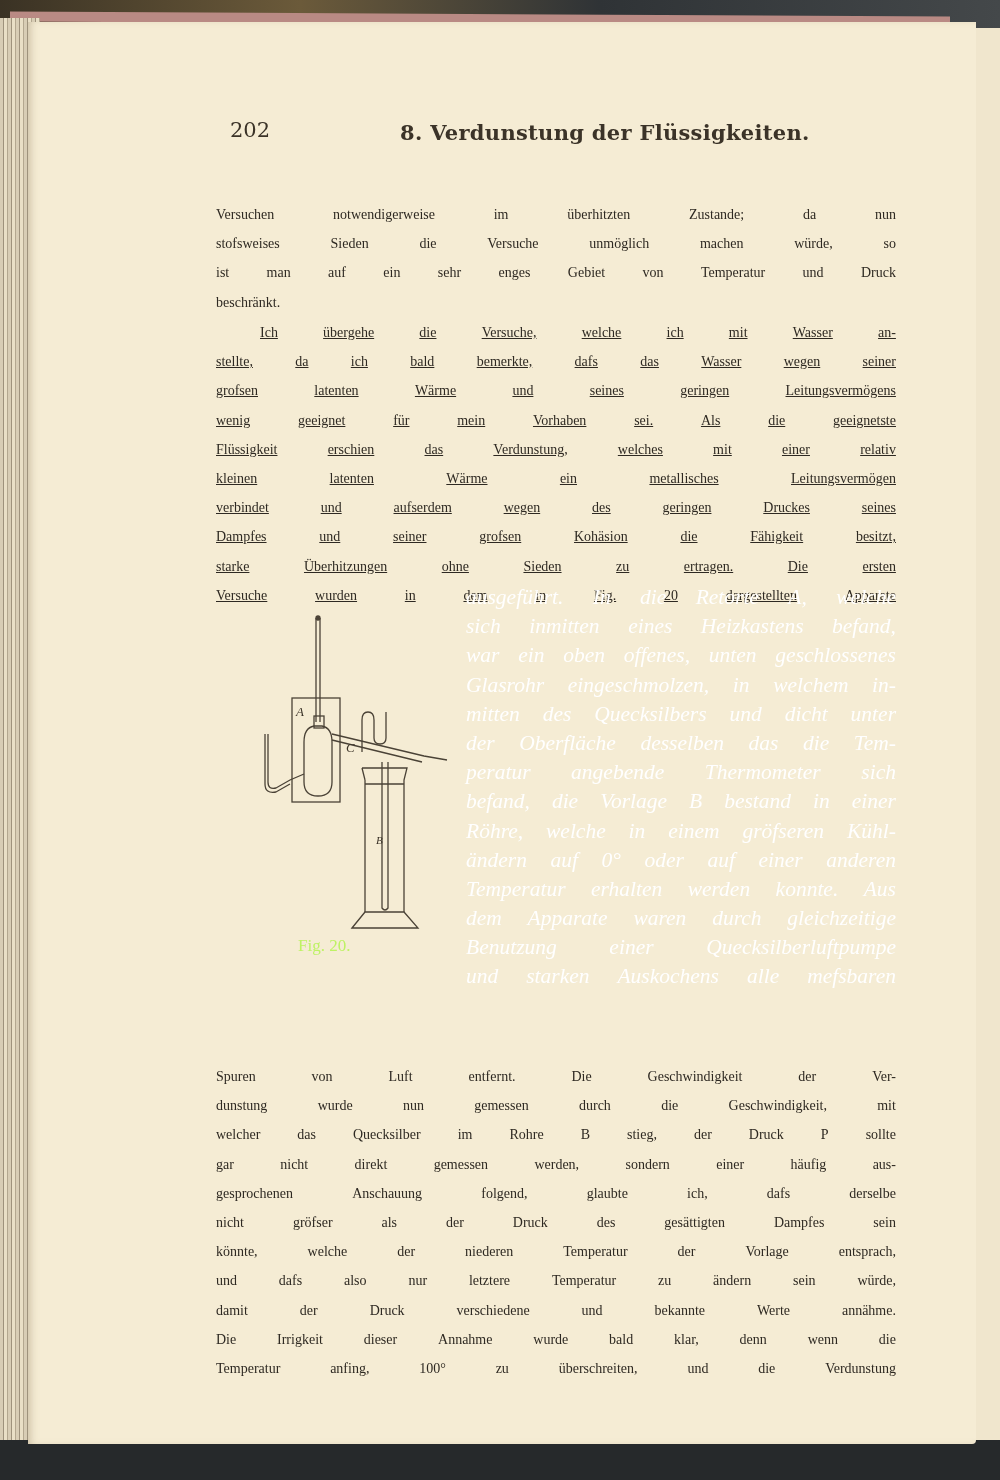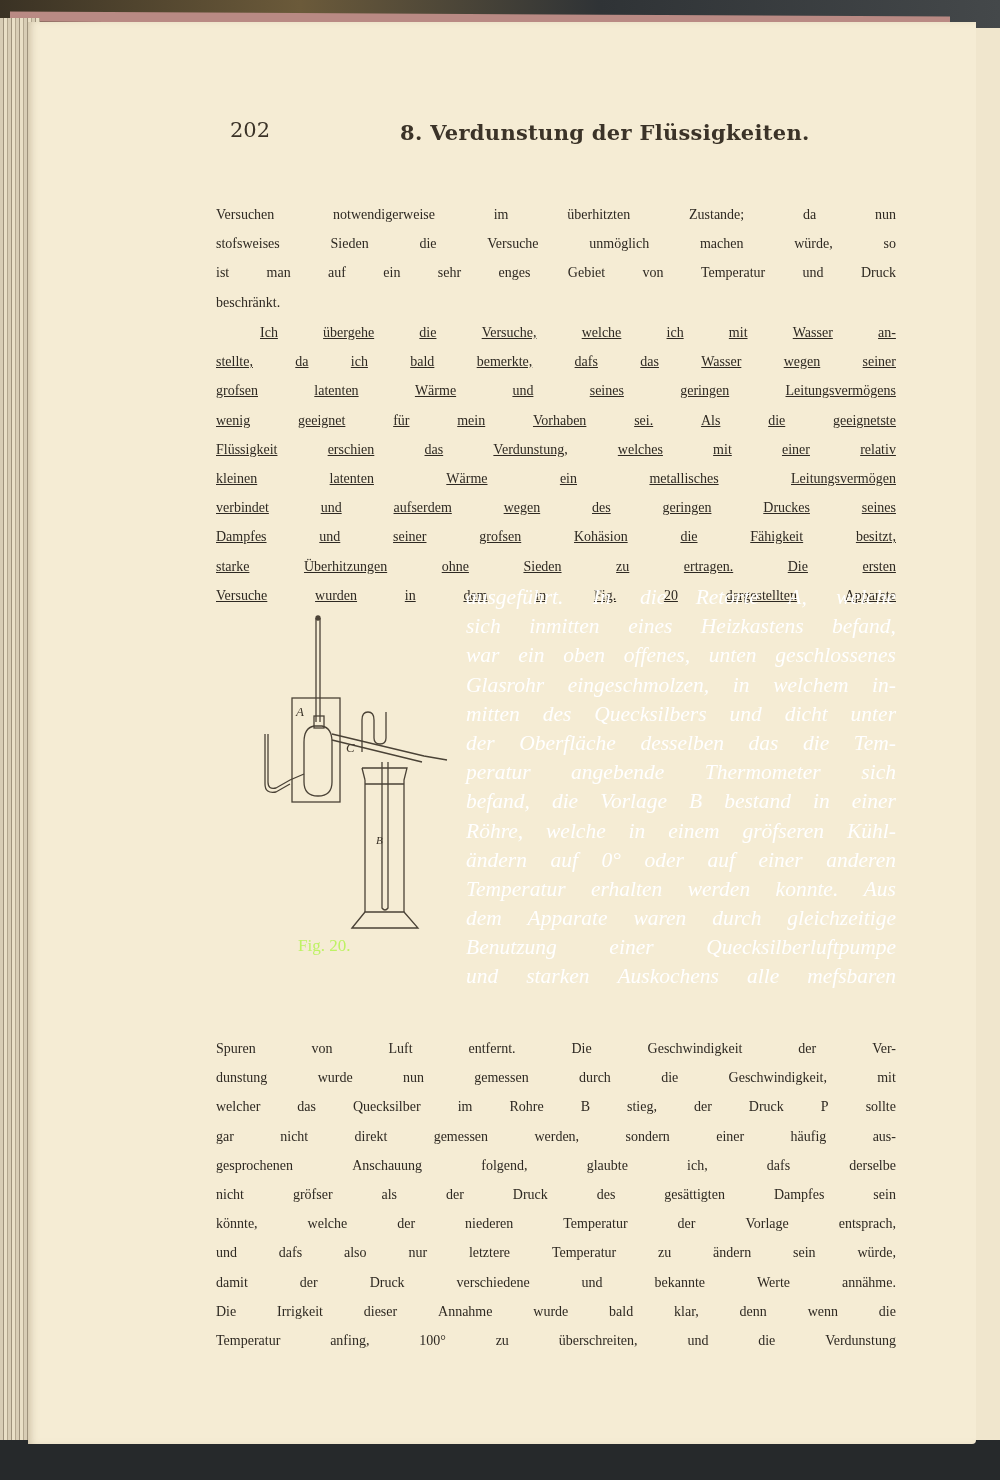--- a/index.html
+++ b/index.html
@@ -12,21 +12,21 @@
   .right-stack{position:absolute;left:972px;top:28px;width:28px;height:1412px;background:linear-gradient(90deg,#e8dcc0 0,#e8dcc0 3px,#c9b894 3px,#c9b894 4px,#f0e6cd 4px);}
   .header{position:absolute;top:118px;left:230px;width:670px;font-size:19px;color:#3b3328;}
   .pagenum{position:absolute;left:0;top:0;font-size:21px;}
   .running{position:absolute;left:170px;top:2px;font-size:21px;letter-spacing:.3px;font-weight:bold;}
   .text{position:absolute;left:216px;width:680px;font-family:"Liberation Serif","DejaVu Serif",serif;font-size:14px;color:#2e2922;line-height:29.2px;margin-top:32px;}
   .line{white-space:nowrap;display:flex;justify-content:space-between;height:29.2px;}
   .line.last{justify-content:flex-start;}
   .line span{display:block;}
   .block1{top:168px;}
   .block2{top:286px;text-decoration:underline;}
-  .block3{top:1002px;text-align:right;}
+  .block3{top:1030px;text-align:right;}
   .narrow{position:absolute;left:466px;width:430px;top:583px;font-family:"Liberation Serif","DejaVu Serif",serif;font-size:21.5px;color:#ffffff;line-height:29.2px;font-style:italic;}
   .indent{padding-left:44px;}
   .figure{position:absolute;left:252px;top:612px;width:200px;height:320px;}
   .figcap{position:absolute;left:298px;top:936px;font-family:"Liberation Serif",serif;font-size:17px;color:#bef264;}
 </style>
 </head>
 <body>
 
 <div class="cover-top"></div>
 <div class="red-edge"></div>

